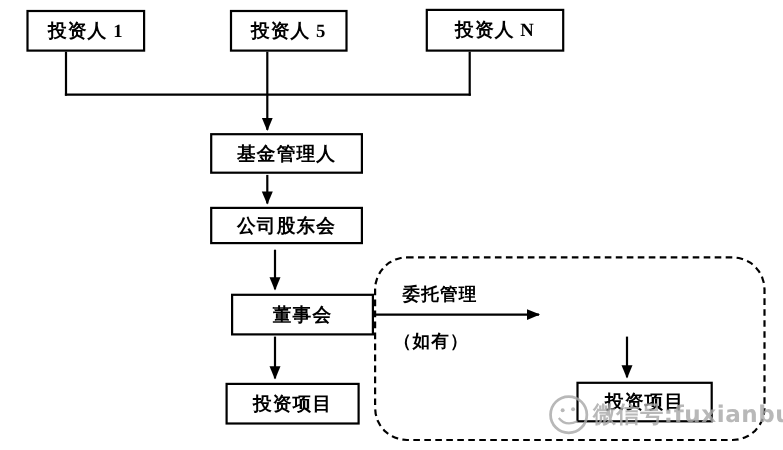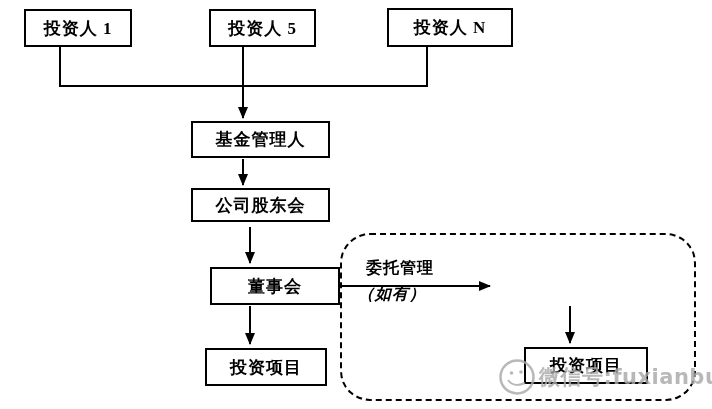--- a/index.html
+++ b/index.html
@@ -57,21 +57,21 @@
     position: absolute;
     font-size: 16px;
     font-weight: 600;
     letter-spacing: 1px;
     color: var(--text, #000000);
     text-align: left;
     z-index: 3;
     white-space: nowrap;
   }
   .el-top    { left: 366px; top: 258px; width: 88px; }
-  .el-bottom { left: 358px; top: 284px; width: 94px; font-style: italic; }
+  .el-bottom { left: 358px; top: 300px; width: 94px; }
 
   .watermark {
     position: absolute;
     left: 497px; top: 357px;
     display: flex;
     align-items: center;
     gap: 2px;
     color: var(--watermark, #aaaaaa);
     opacity: 0.82;
     z-index: 4;

